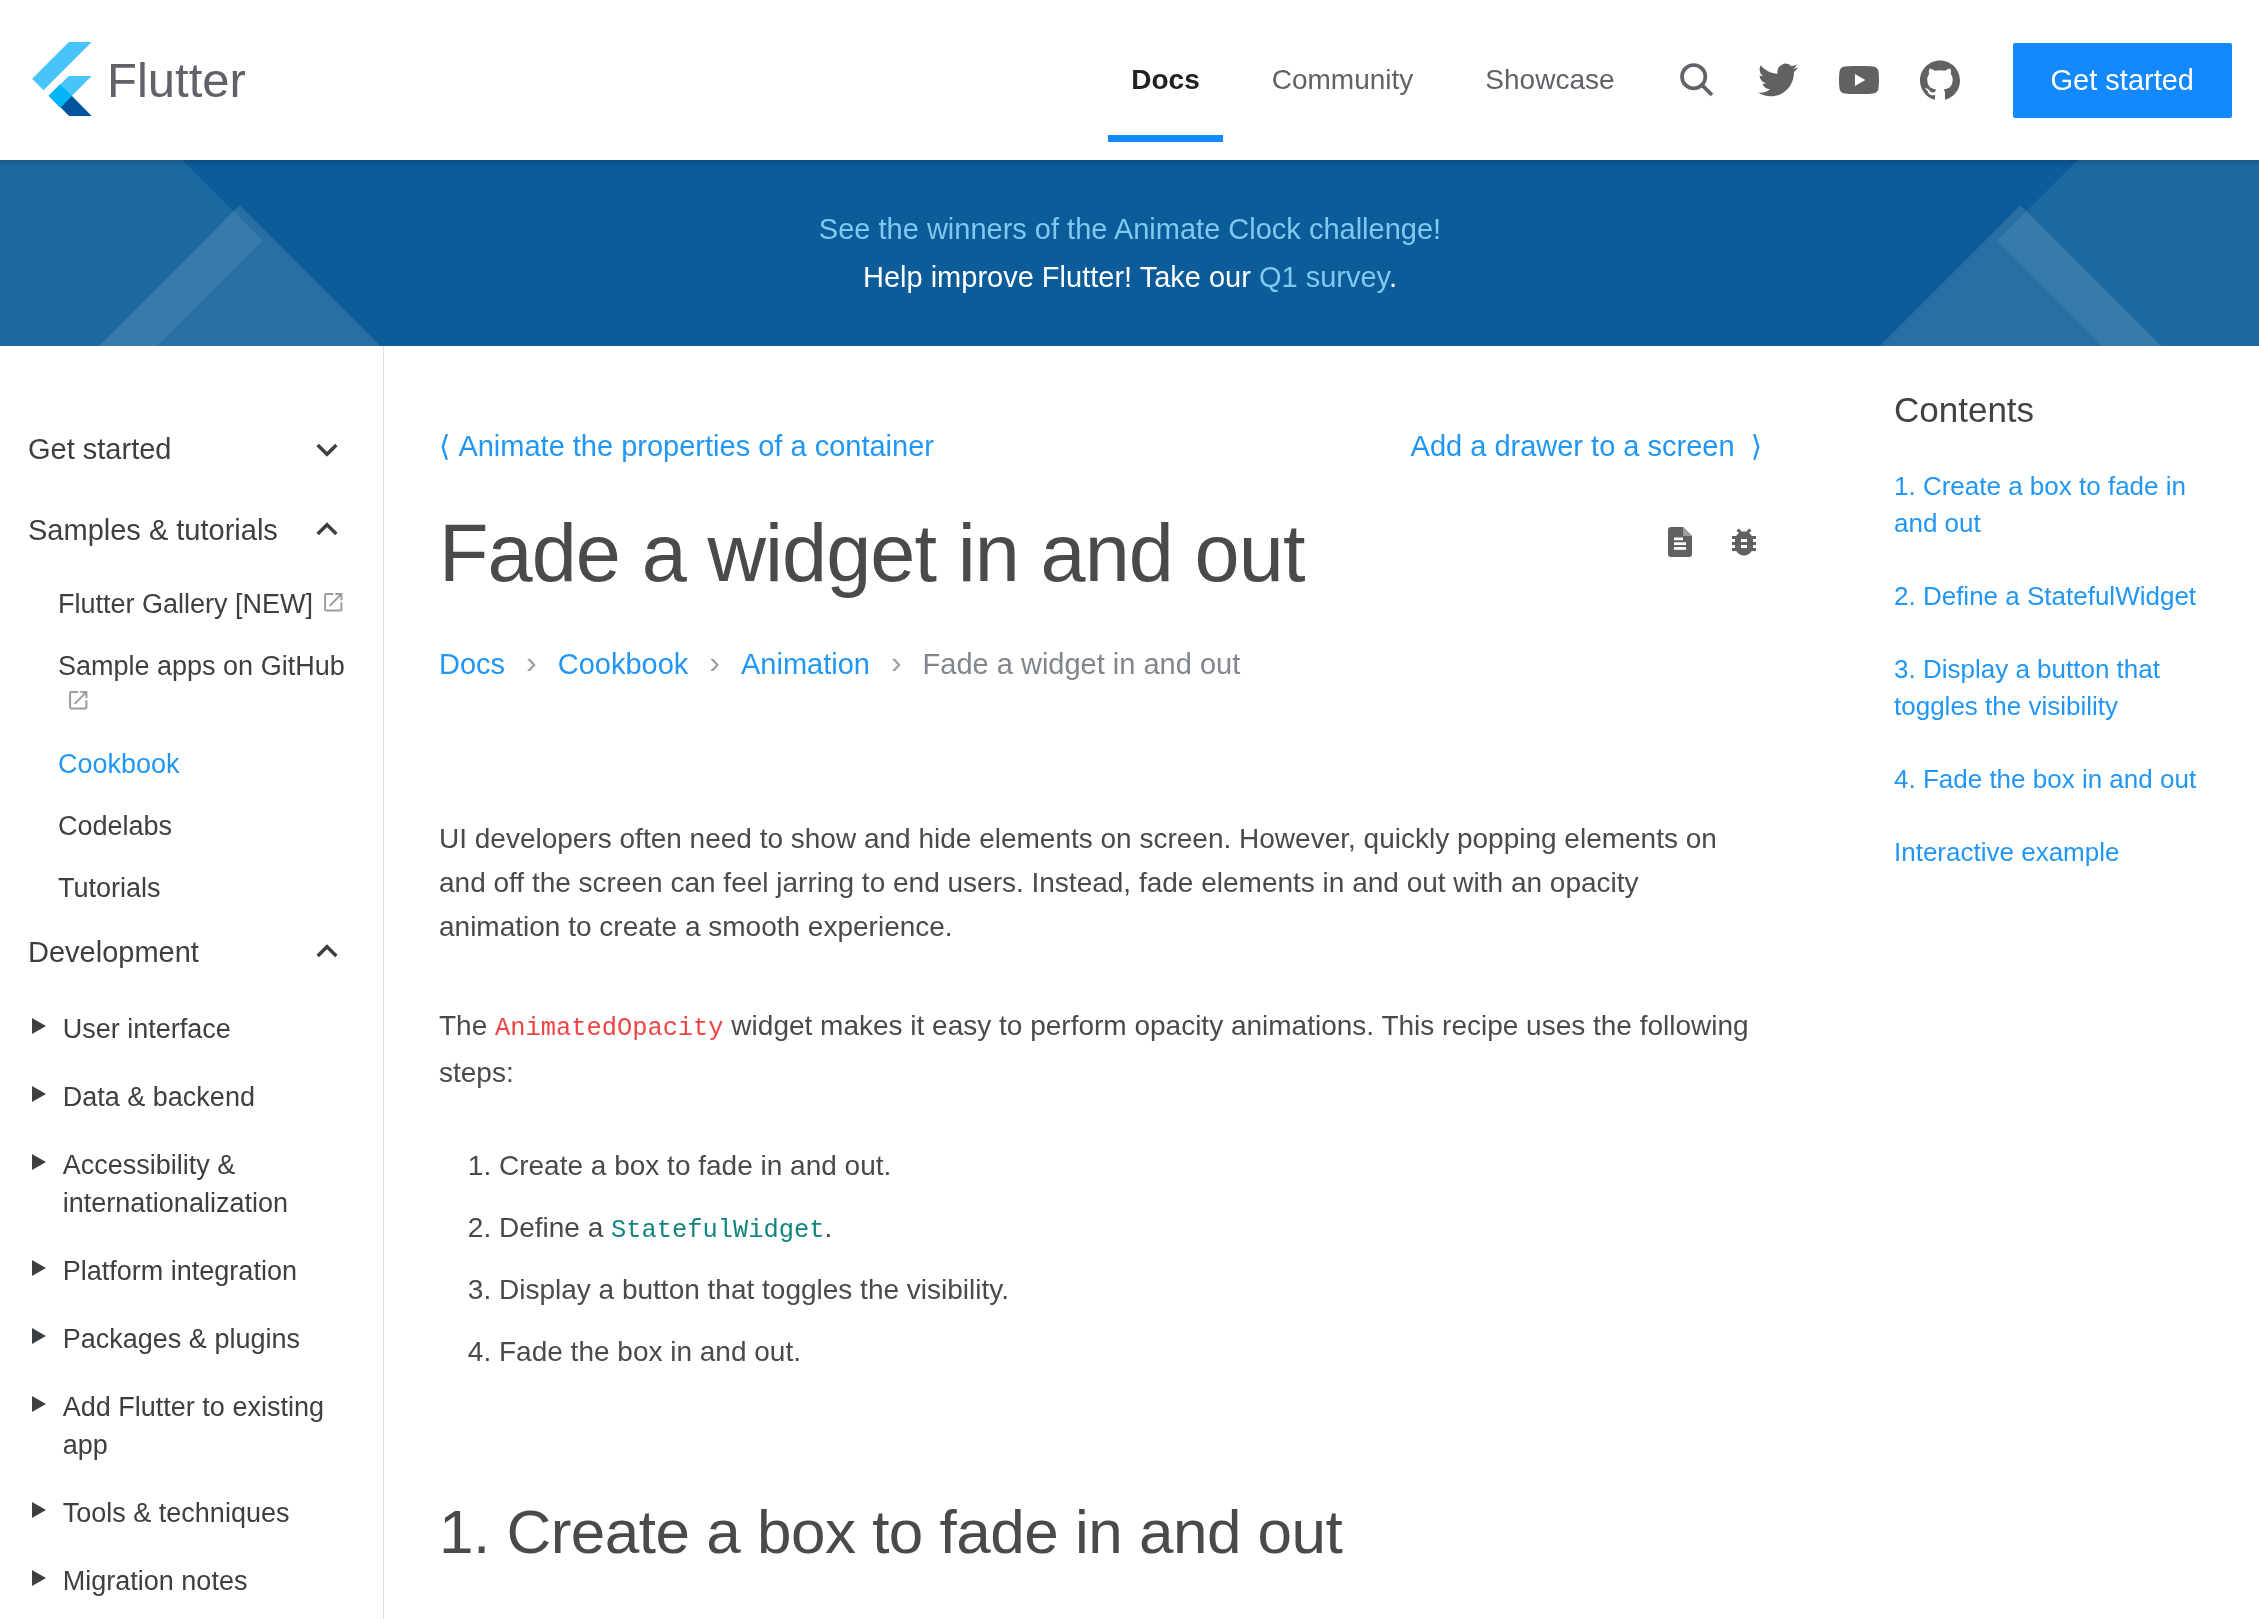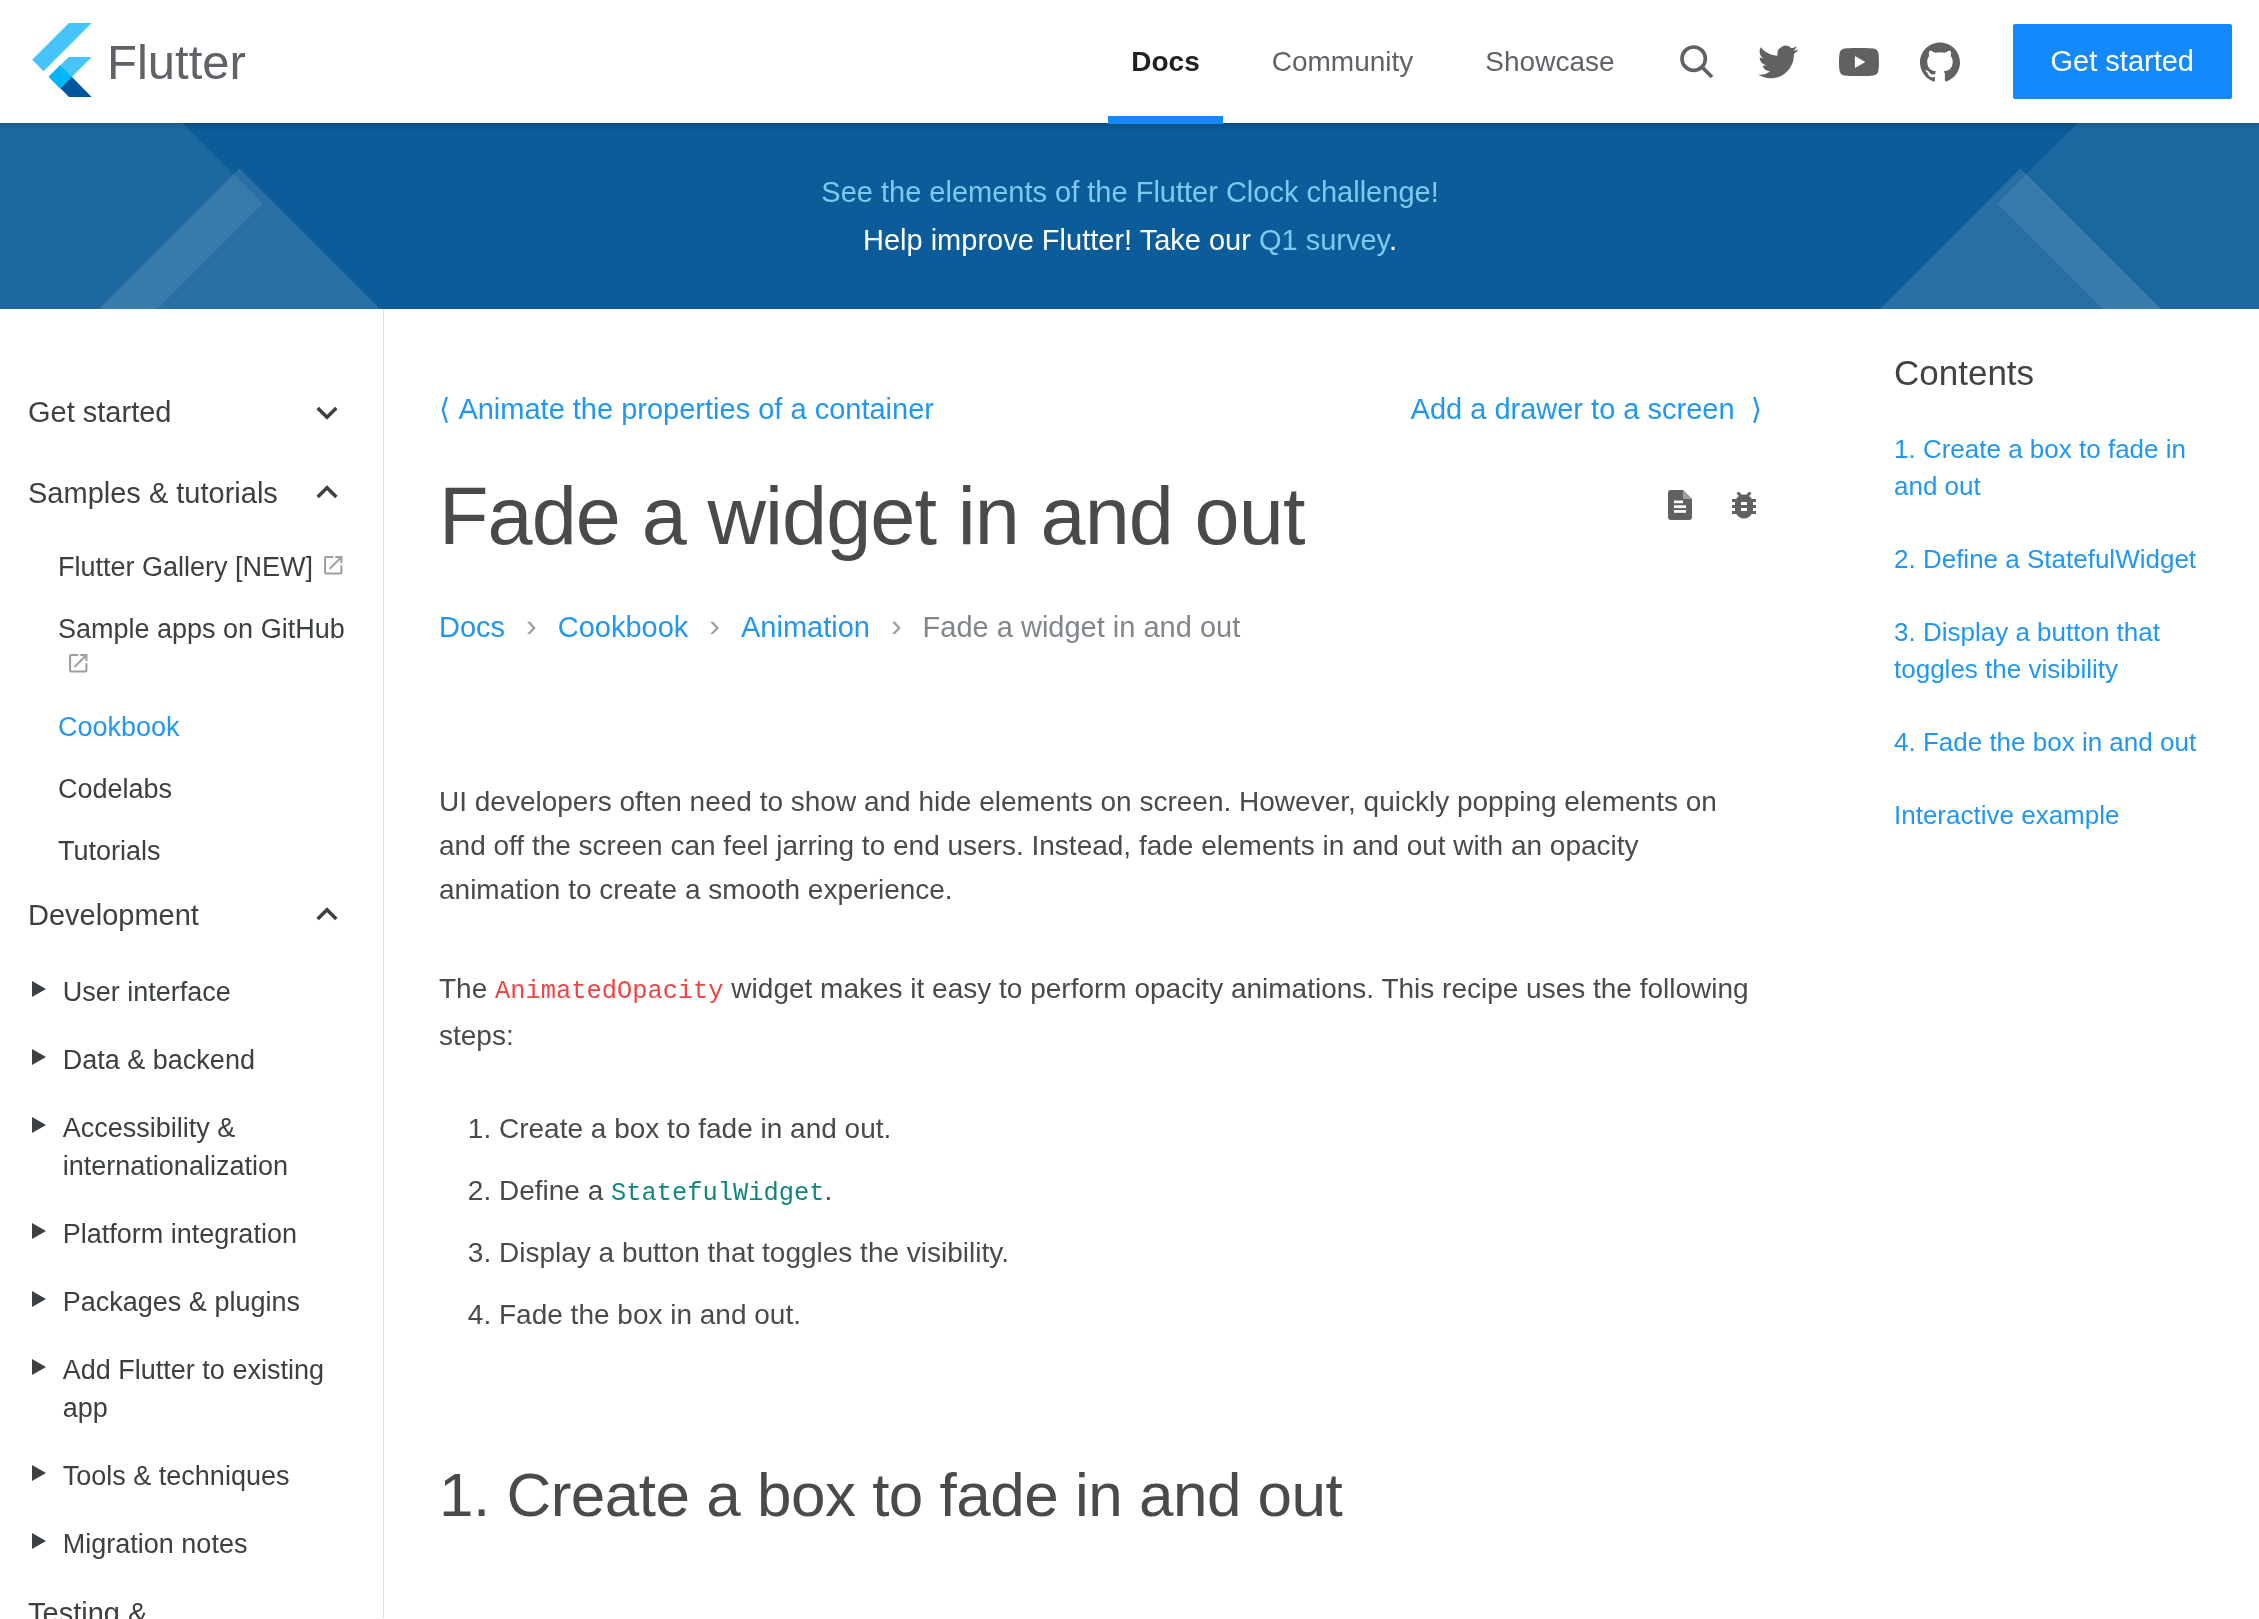--- a/index.html
+++ b/index.html
@@ -5,21 +5,21 @@
   * { box-sizing: border-box; }
   html, body { margin:0; padding:0; background:#fff; }
   body {
     width:2260px; height:1620px; overflow:hidden;
     font-family:"Liberation Sans", sans-serif; color:#4a4a4a;
   }
   a { text-decoration:none; cursor:pointer; }
 
   
   .navbar {
-    height:123px; background:#fff; display:flex; align-items:center;
+    height:160px; background:#fff; display:flex; align-items:center;
     padding:0 28px 0 32px; position:relative; z-index:3;
     box-shadow:0 2.8px 5.6px rgba(0,0,0,0.18);
   }
   .brand { display:flex; align-items:center; gap:15px; cursor:pointer; }
   .brand svg { width:60px; height:74px; }
   .brand-name { font-size:49px; color:#5f6368; letter-spacing:0; }
   .nav-links { margin-left:auto; display:flex; align-items:stretch; height:124px; }
   .nav-link {
     display:flex; align-items:center; padding:0 36px; font-size:28px;
     color:#5f6368; position:relative;
@@ -170,21 +170,21 @@
   </div>
 
   <button class="get-started-btn">Get started</button>
 </header>
 
 <div class="banner">
   <div class="diamond d1"></div>
   <div class="diamond d2"></div>
   <div class="diamond d3"></div>
   <div class="diamond d4"></div>
-  <a class="line line1">See the elements of the Flutter Clock challenge!</a>
+  <a class="line line1">See the winners of the Animate Clock challenge!</a>
   <div class="line line2">
     <span>Help improve Flutter! Take our </span><a>Q1 survey</a><span>.</span>
   </div>
 </div>
 
 <div class="shell">
 
   <nav class="sidebar">
 
     <div class="side-section">

